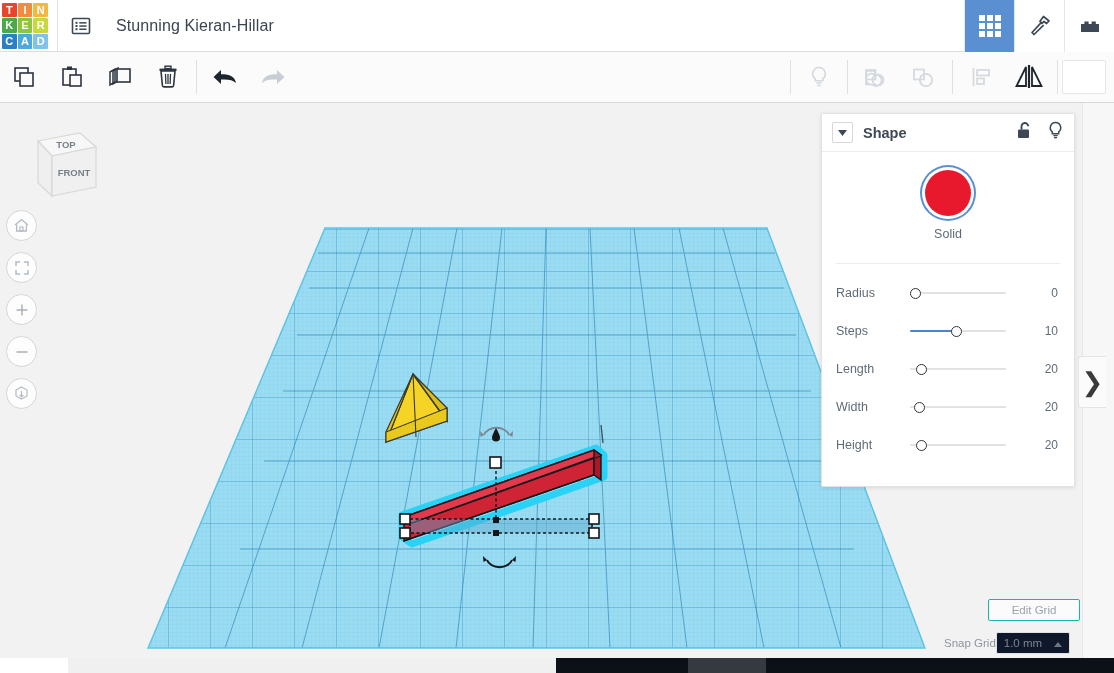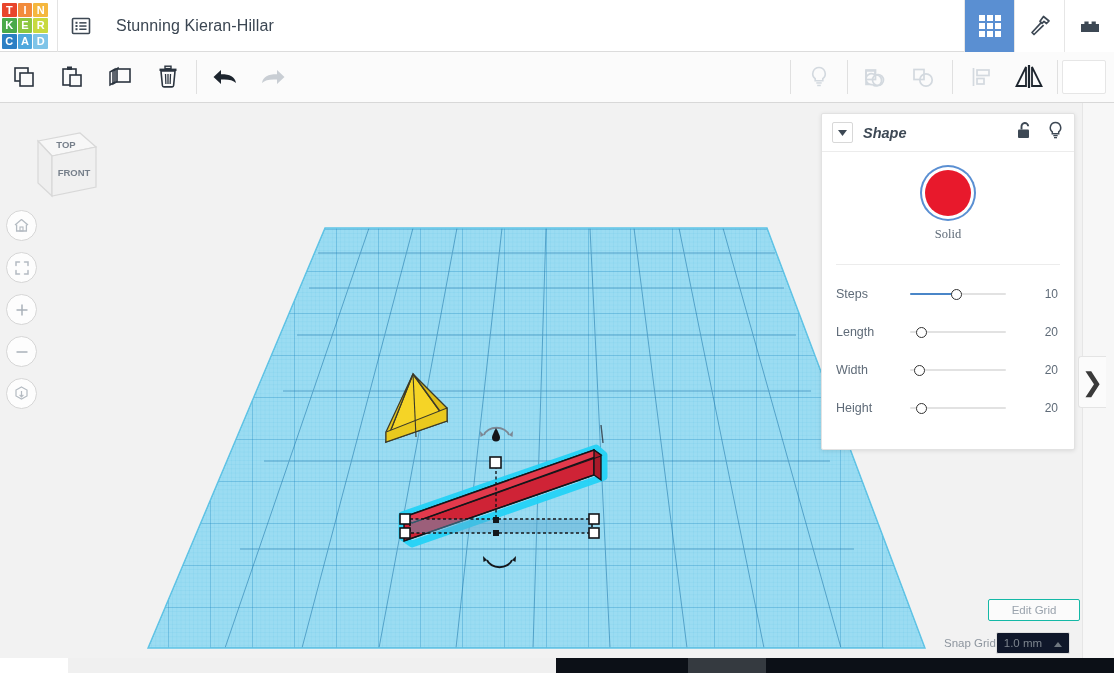--- a/index.html
+++ b/index.html
@@ -52,24 +52,24 @@
     justify-content:center; cursor:pointer; }
 
   
   .shape-panel { position:absolute; left:821px; top:113px; width:254px;
     background:#ffffff; border:1px solid #e2e2e2; box-shadow:0 1px 4px rgba(0,0,0,.10);
     border-radius:2px; }
   .sp-head { height:38px; display:flex; align-items:center; padding:0 10px;
     border-bottom:1px solid #ececec; }
   .sp-caret { width:21px; height:21px; border:1px solid #d8d8d8; border-radius:2px;
     background:#fff; display:flex; align-items:center; justify-content:center; cursor:pointer; }
-  .sp-title { margin-left:10px; font-size:14.5px; font-weight:bold; color:#3d4854;font-style:italic; }
+  .sp-title { margin-left:10px; font-size:14.5px; font-weight:bold; color:#3d4854; }
   .sp-head-icons { margin-left:auto; display:flex; gap:14px; align-items:center; }
   .sp-body { padding:18px 0 14px; }
-  .swatches { display:flex; justify-content:center; gap:59px; padding-bottom:8px;font-family:Liberation Serif, serif; }
+  .swatches { display:flex; justify-content:center; gap:59px; padding-bottom:8px; }
   .sw { display:flex; flex-direction:column; align-items:center; cursor:pointer; }
   .sw-circle { width:46px; height:46px; border-radius:50%; }
   .sw.solid .sw-circle { background:#e8192c; box-shadow:0 0 0 3px #fff, 0 0 0 5px #5a8fd2; }
   .sw-label { margin-top:11px; font-size:12.5px; color:#5f6b78; }
   .sp-divider { height:1px; background:#ececec; margin:14px 14px 0; }
 
   .sliders { padding:10px 0 8px; }
   .slider-row { display:flex; align-items:center; height:38px; padding:0 0 0 14px; }
   .sl-label { width:74px; font-size:12.5px; color:#5f6b78; }
   .sl-track-wrap { position:relative; width:96px; height:16px; display:flex; align-items:center; }
@@ -424,20 +424,28 @@
         <div class="sw solid">
           <div class="sw-circle"></div>
           <div class="sw-label">Solid</div>
         </div>
       </div>
 
       <div class="sp-divider"></div>
 
       <div class="sliders">
 
+        <div class="slider-row">
+          <div class="sl-label">Radius</div>
+          <div class="sl-track-wrap">
+            <div class="sl-track"></div>
+            <div class="sl-knob" style="left:0px"></div>
+          </div>
+          <div class="sl-value">0</div>
+        </div>
 
         <div class="slider-row">
           <div class="sl-label">Steps</div>
           <div class="sl-track-wrap">
             <div class="sl-track"></div>
             <div class="sl-fill" style="width:46px"></div>
             <div class="sl-knob" style="left:41px"></div>
           </div>
           <div class="sl-value">10</div>
         </div>

